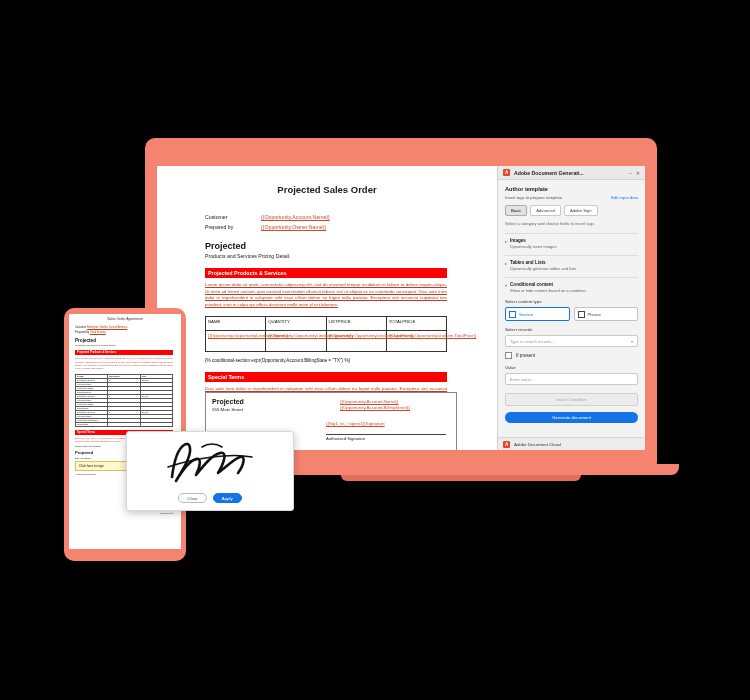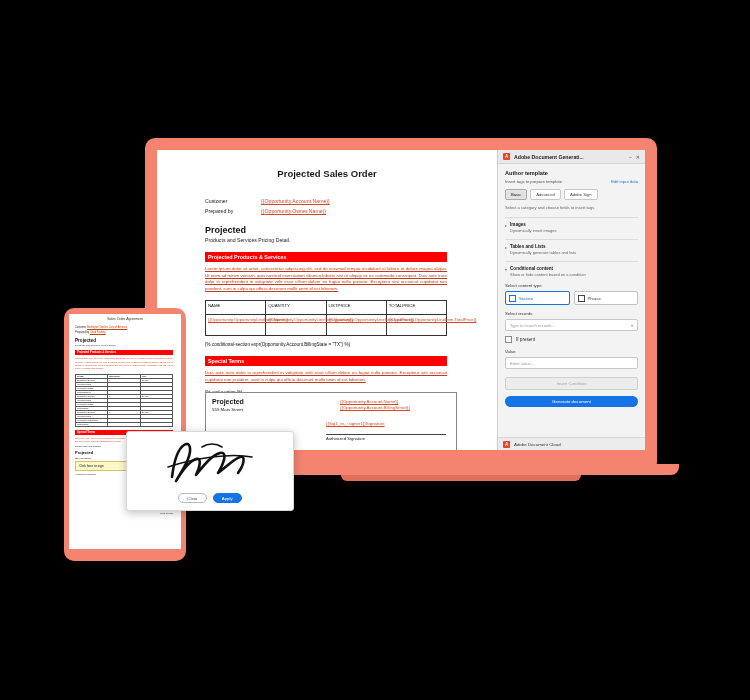--- a/index.html
+++ b/index.html
@@ -24,21 +24,21 @@
     height: 340px;
   }
   .laptop-body {
     position: absolute;
     left: 0; top: 0;
     width: 512px;
     height: 328px;
     background: #f4836f;
     border-radius: 10px 10px 4px 4px;
     box-sizing: border-box;
-    padding: 12px 12px 16px 12px;
+    padding: 28px 12px 16px 12px;
   }
   .laptop-screen {
     width: 100%;
     height: 100%;
     background: #ffffff;
     position: relative;
     overflow: hidden;
   }
   .laptop-base {
     position: absolute;

